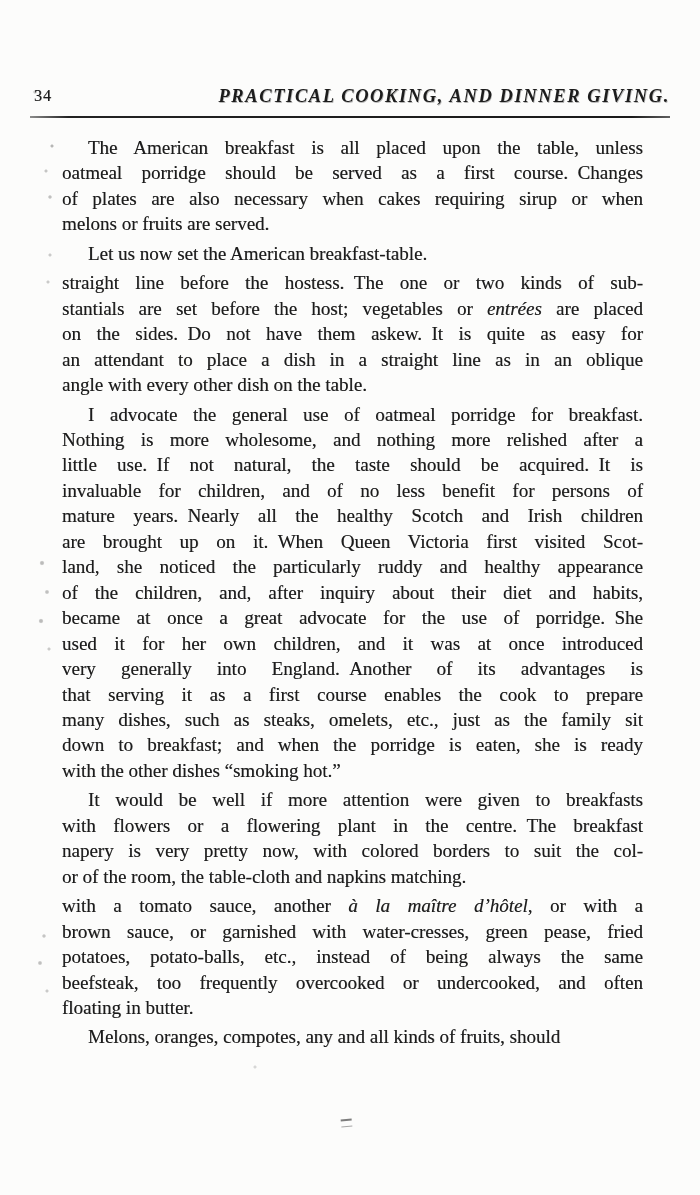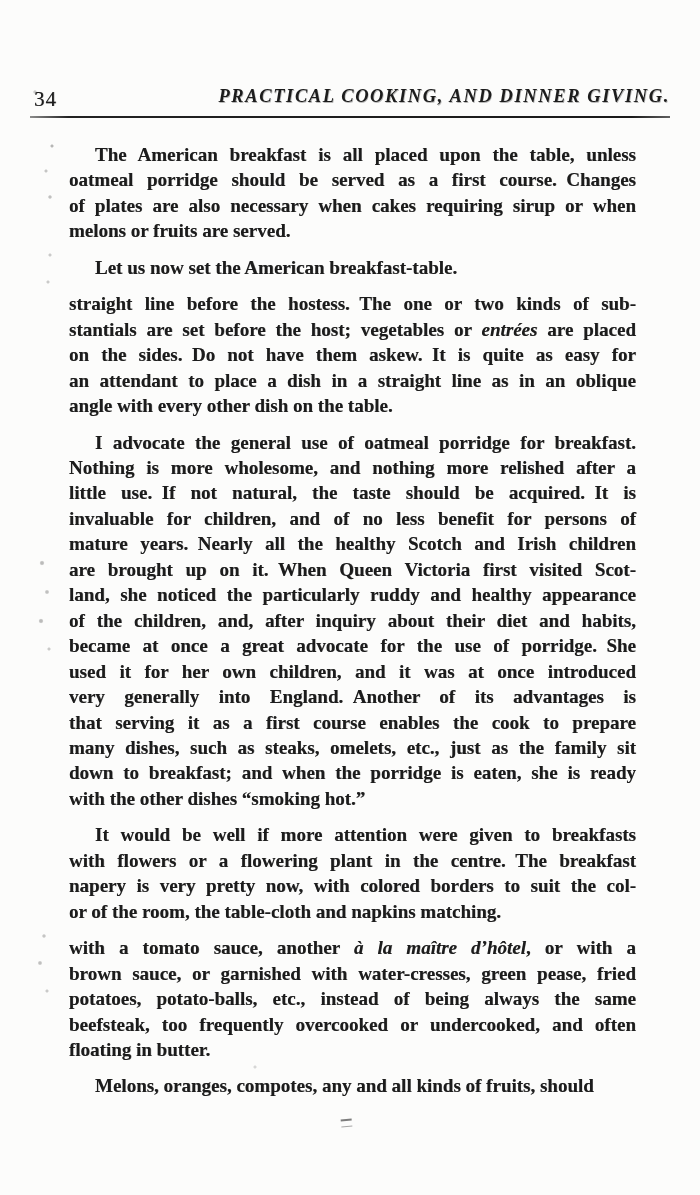--- a/index.html
+++ b/index.html
@@ -26,21 +26,21 @@
       radial-gradient(circle at 47px 991px, rgba(0,0,0,.2) 1px, transparent 2px),
       radial-gradient(circle at 255px 1067px, rgba(0,0,0,.15) 1px, transparent 2px),
       radial-gradient(circle at 35px 92px, rgba(0,0,0,.2) 1.1px, transparent 2.2px);
   }
   .header {
     position: absolute;
     top: 86px; left: 30px; right: 30px; height: 26px;
   }
   .pagenum {
     position: absolute; left: 4px; top: 1px;
-    font-size: 21px; letter-spacing: 1px;
+    font-size: 16px; letter-spacing: 1px;
     text-shadow: 0.4px 0 0 rgba(20,20,20,.5);
   }
   .running-title {
     position: absolute; left: 0; right: 0; top: 0;
     text-align: right;
     font-style: italic;
     font-weight: bold;
     font-size: 18.5px;
     letter-spacing: 1.6px;
     text-shadow: 0.7px 0.7px 0 rgba(28,28,28,.3);
@@ -50,21 +50,21 @@
     position: absolute;
     top: 116px; left: 30px; width: 640px; height: 2px;
     background: linear-gradient(90deg, rgba(30,30,30,.5), #222 6%, #1a1a1a 94%, rgba(30,30,30,.7));
   }
   .text-block {
     position: absolute;
     top: 131px; left: 58px; width: 589px;
     font-size: 19px;
     line-height: 25.45px;
   }
-  .para { margin: 11px; font-weight: bold; }
+  .para { margin: 4px; }
   .line {
     text-align: justify;
     text-align-last: justify;
     text-shadow: 0.35px 0 0 rgba(20,20,20,.5);
   }
   .line.last { text-align-last: left; }
   .line.ind { text-indent: 26px; }
   .it { font-style: italic; }
   .smudge {
     position: absolute;

